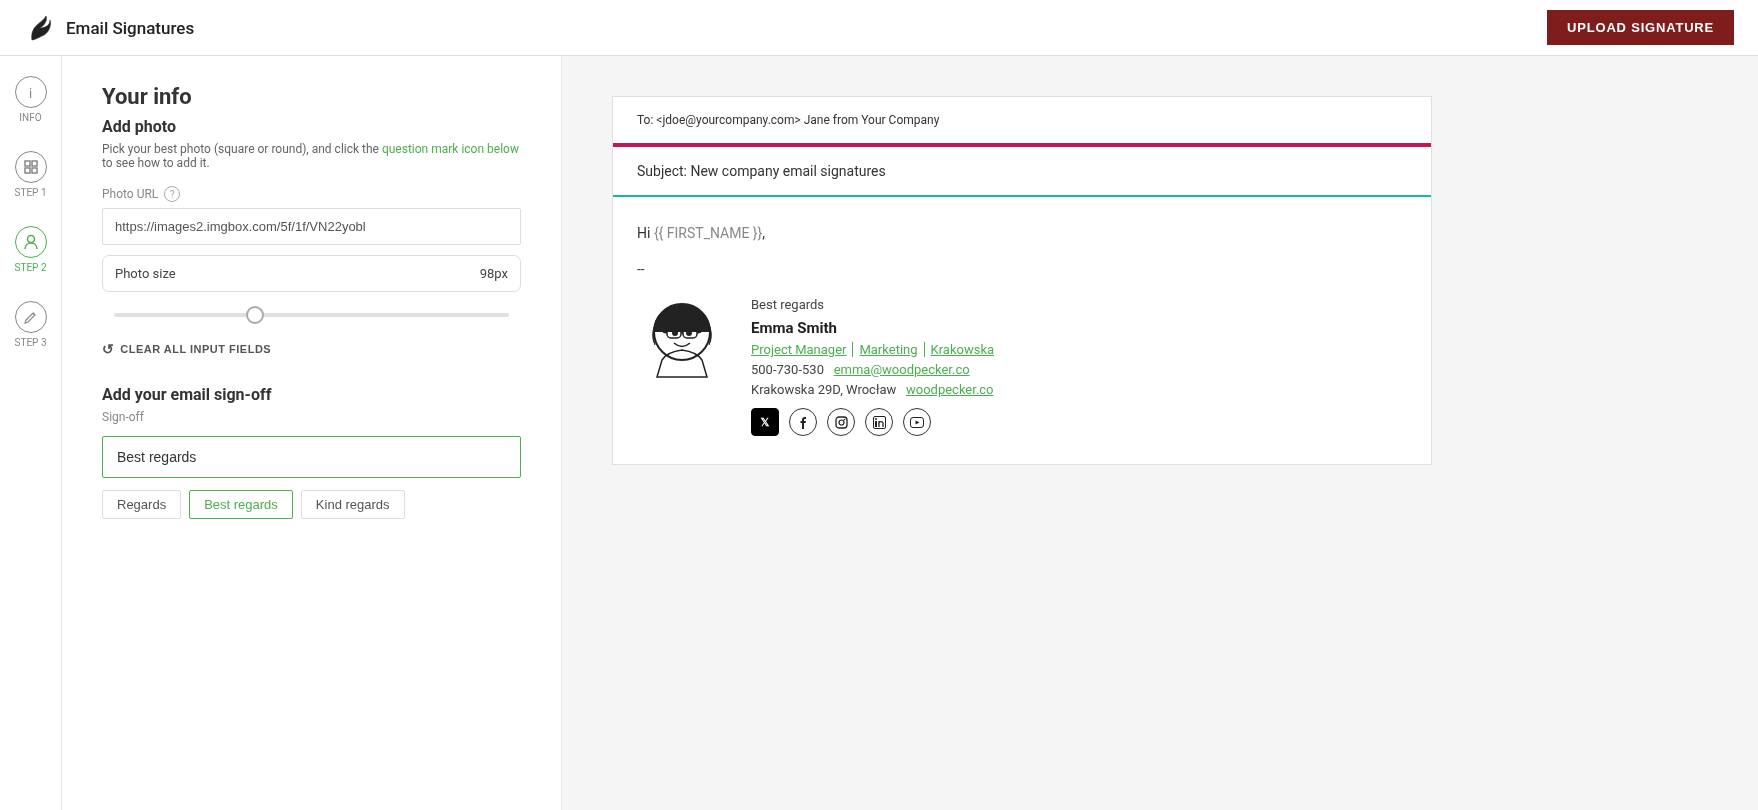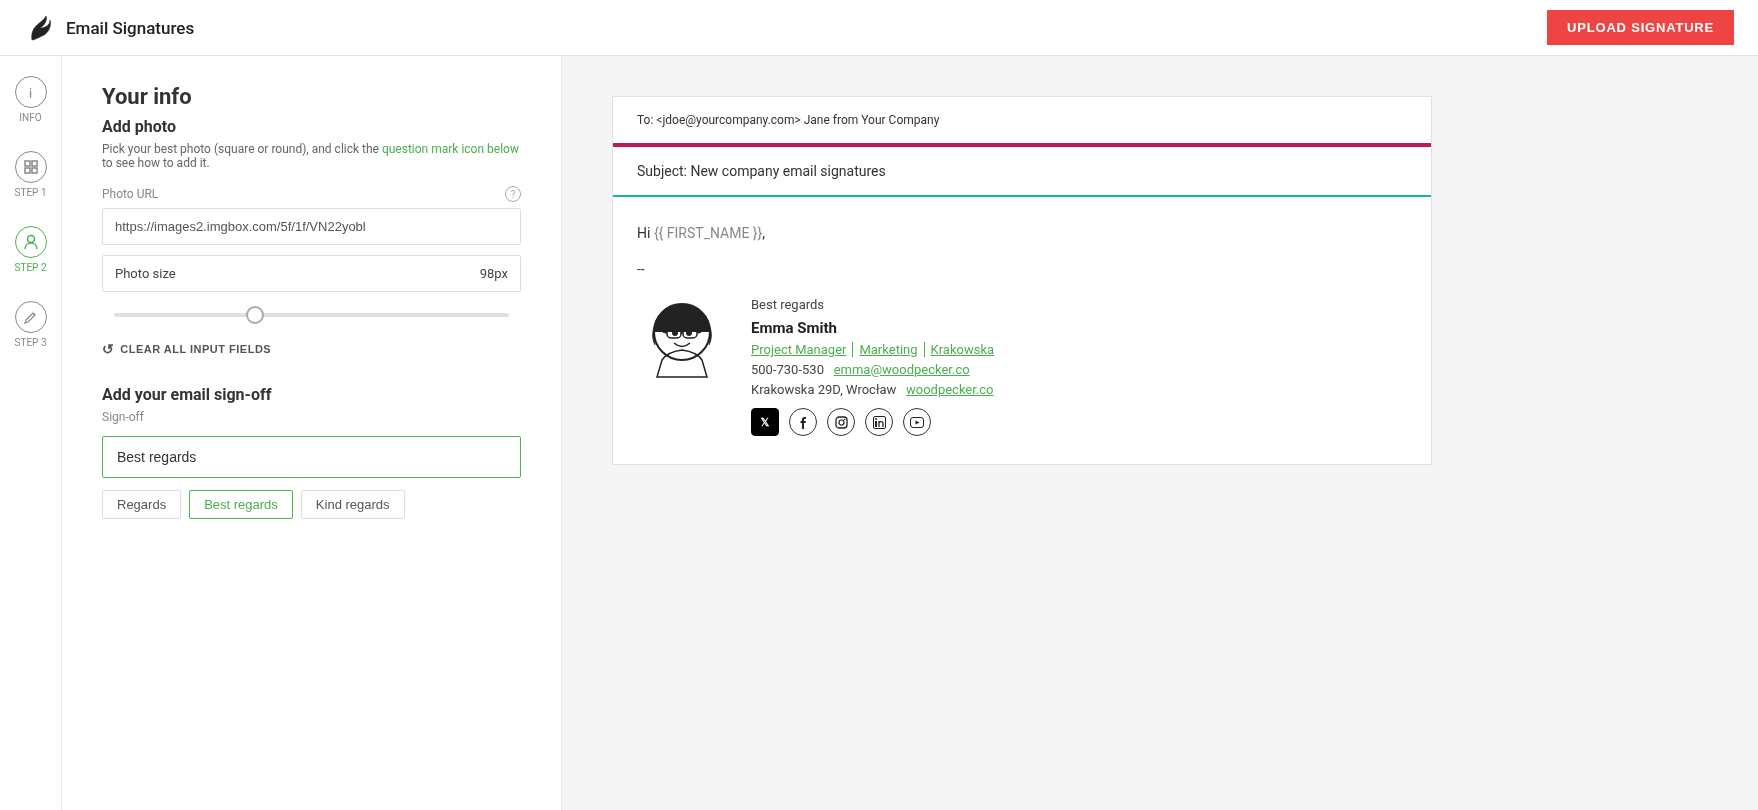--- a/index.html
+++ b/index.html
@@ -7,21 +7,21 @@
 
     
     .header {
       display: flex; align-items: center; justify-content: space-between;
       background: #fff; padding: 0 24px; height: 56px; border-bottom: 1px solid #e0e0e0;
     }
     .header-logo { display: flex; align-items: center; gap: 10px; }
     .header-logo-icon { width: 32px; height: 32px; }
     .header-title { font-size: 17px; font-weight: 500; color: #222; }
     .upload-btn {
-      background: #ef4444; color: #fff; border: none; padding: 10px 20px;
+      background: #7f1d1d; color: #fff; border: none; padding: 10px 20px;
       font-size: 13px; font-weight: 600; letter-spacing: 0.8px; cursor: pointer;
       text-transform: uppercase;
     }
 
     
     .main-layout { display: flex; height: calc(810px - 56px); }
 
     
     .sidebar {
       width: 62px; background: #fff; border-right: 1px solid #e8e8e8;
@@ -43,36 +43,36 @@
       width: 500px; background: #fff; overflow-y: auto; padding: 28px 40px;
       border-right: 1px solid #e8e8e8;
     }
     .panel-title { font-size: 22px; font-weight: 700; margin-bottom: 8px; }
     .panel-subtitle { font-size: 13px; color: #666; margin-bottom: 28px; }
 
     .section-title { font-size: 16px; font-weight: 700; margin-bottom: 6px; }
     .section-desc { font-size: 12px; color: #666; margin-bottom: 16px; }
     .section-desc a { color: #4caf50; text-decoration: none; }
 
-    .field-label { font-size: 12px; color: #888; margin-bottom: 6px; display: flex; align-items: center; gap: 6px; justify-content: space-between; }
+    .field-label { font-size: 12px; color: #888; margin-bottom: 6px; display: flex; align-items: center; gap: 6px; }
     .field-label .help-icon {
       width: 16px; height: 16px; border-radius: 50%; border: 1px solid #aaa;
       display: flex; align-items: center; justify-content: center; font-size: 10px; color: #aaa;
     }
 
     .text-input {
       width: 100%; border: 1px solid #ddd; padding: 10px 12px; font-size: 13px;
       color: #555; outline: none; border-radius: 2px;
     }
     .text-input::placeholder { color: #bbb; }
 
     .photo-size-row {
       display: flex; align-items: center; justify-content: space-between;
       padding: 10px 12px; border: 1px solid #ddd; margin-top: 10px; margin-bottom: 10px;
-      border-radius: 2px;
+      border-radius: 7px;
     }
     .photo-size-label { font-size: 13px; color: #444; }
     .photo-size-value { font-size: 13px; color: #444; }
 
     .slider-container { padding: 0 12px; margin-bottom: 20px; }
     .slider {
       -webkit-appearance: none; width: 100%; height: 4px; background: #e0e0e0;
       border-radius: 2px; outline: none; cursor: pointer;
     }
     .slider::-webkit-slider-thumb {

